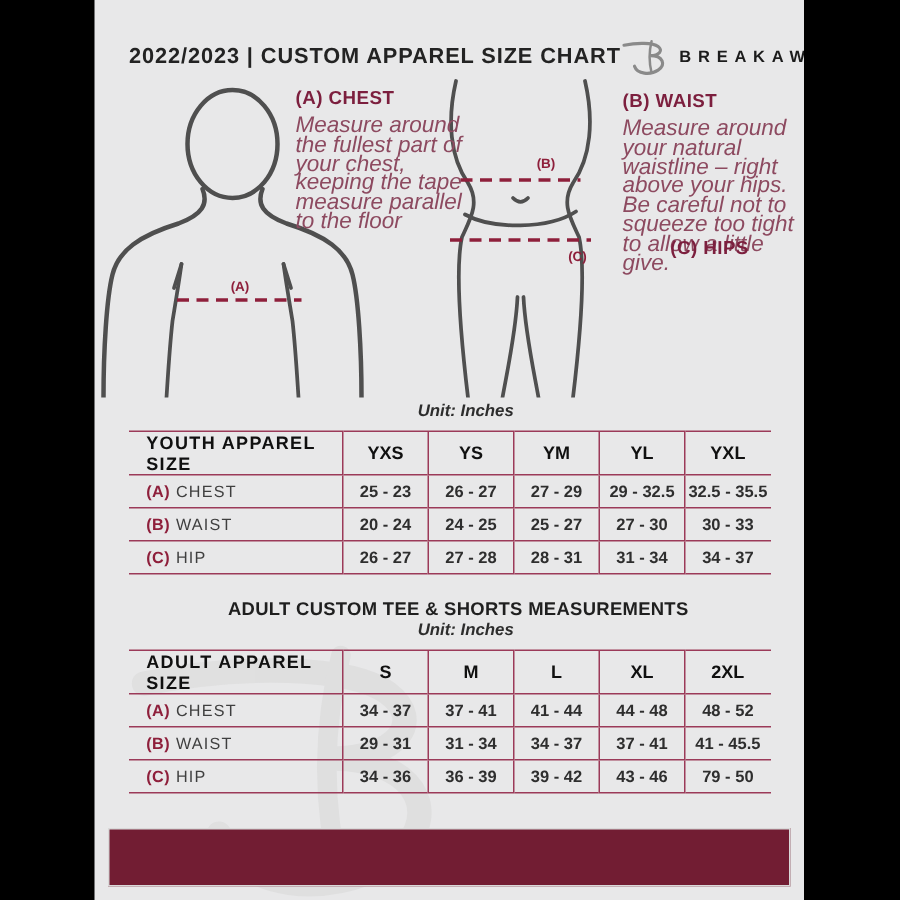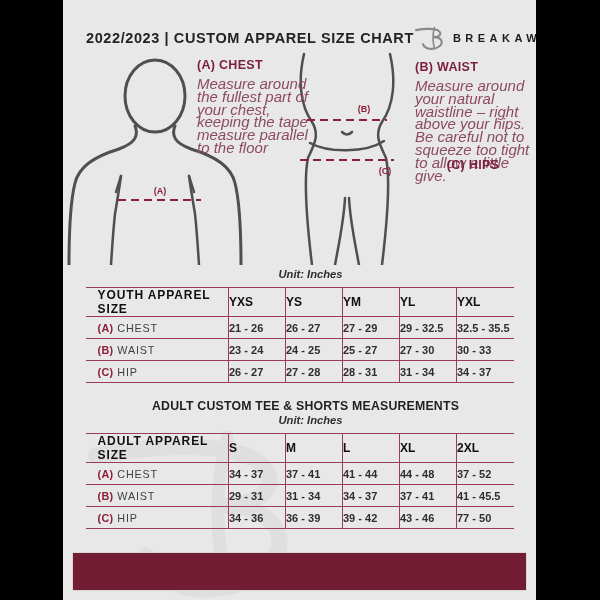--- a/index.html
+++ b/index.html
@@ -35,21 +35,21 @@
   .blk-b { left:352px; top:10px; }
   .blk-c { left:352px; top:108px;text-align:center; }
 
   
   .tbl-title { text-align:center; font-size:12.3px; font-weight:700;
     color:#1f1f1f; letter-spacing:.2px; margin-top:10px; }
   .tbl-unit { text-align:center; font-size:11.2px; font-style:italic;
     font-weight:600; color:#2d2d2d; margin-top:1px; margin-bottom:7px;margin-left:22px; }
   table { border-collapse:collapse; width:428px; margin:0 auto;
     border-bottom:1.4px solid #9b3a59; table-layout:fixed; }
-  td { border-top:1.4px solid #9b3a59; height:22px; text-align:left;
+  td { border-top:1.4px solid #9b3a59; height:22px; text-align:center;
     font-size:11px; color:#2e2e2e; font-weight:600; background:transparent; }
   td + td { border-left:1.4px solid #9b3a59; }
   td.first { width:143px; text-align:left; padding-left:12px; font-weight:400;
     color:#3c3c3c; letter-spacing:.9px; font-size:10.8px; }
   tr.hdr-row td { height:24px; font-size:12px; font-weight:700; color:#101010; }
   td .key { color:#8e1f3b; font-weight:700; letter-spacing:.3px; }
   td .lbl { color:#3f3f3f; letter-spacing:.8px; font-size:10.8px; }
 
   
   .footer-bar { position:absolute; left:9px; top:552px; width:455px; height:39px;
@@ -132,29 +132,29 @@
       <tr class="hdr-row">
         <td class="first">YOUTH APPAREL SIZE</td>
         <td>YXS</td>
         <td>YS</td>
         <td>YM</td>
         <td>YL</td>
         <td>YXL</td>
       </tr>
       <tr>
         <td class="first"><span class="key">(A)</span> <span class="lbl">CHEST</span></td>
-        <td>21 - 26</td>
+        <td>25 - 23</td>
         <td>26 - 27</td>
         <td>27 - 29</td>
         <td>29 - 32.5</td>
         <td>32.5 - 35.5</td>
       </tr>
       <tr>
         <td class="first"><span class="key">(B)</span> <span class="lbl">WAIST</span></td>
-        <td>23 - 24</td>
+        <td>20 - 24</td>
         <td>24 - 25</td>
         <td>25 - 27</td>
         <td>27 - 30</td>
         <td>30 - 33</td>
       </tr>
       <tr>
         <td class="first"><span class="key">(C)</span> <span class="lbl">HIP</span></td>
         <td>26 - 27</td>
         <td>27 - 28</td>
         <td>28 - 31</td>
@@ -175,36 +175,36 @@
         <td>L</td>
         <td>XL</td>
         <td>2XL</td>
       </tr>
       <tr>
         <td class="first"><span class="key">(A)</span> <span class="lbl">CHEST</span></td>
         <td>34 - 37</td>
         <td>37 - 41</td>
         <td>41 - 44</td>
         <td>44 - 48</td>
-        <td>37 - 52</td>
+        <td>48 - 52</td>
       </tr>
       <tr>
         <td class="first"><span class="key">(B)</span> <span class="lbl">WAIST</span></td>
         <td>29 - 31</td>
         <td>31 - 34</td>
         <td>34 - 37</td>
         <td>37 - 41</td>
         <td>41 - 45.5</td>
       </tr>
       <tr>
         <td class="first"><span class="key">(C)</span> <span class="lbl">HIP</span></td>
         <td>34 - 36</td>
         <td>36 - 39</td>
         <td>39 - 42</td>
         <td>43 - 46</td>
-        <td>77 - 50</td>
+        <td>79 - 50</td>
       </tr>
       </tbody>
     </table>
   </div>
 
   <div class="footer-bar"></div>
 </div>
 
 </body></html>

